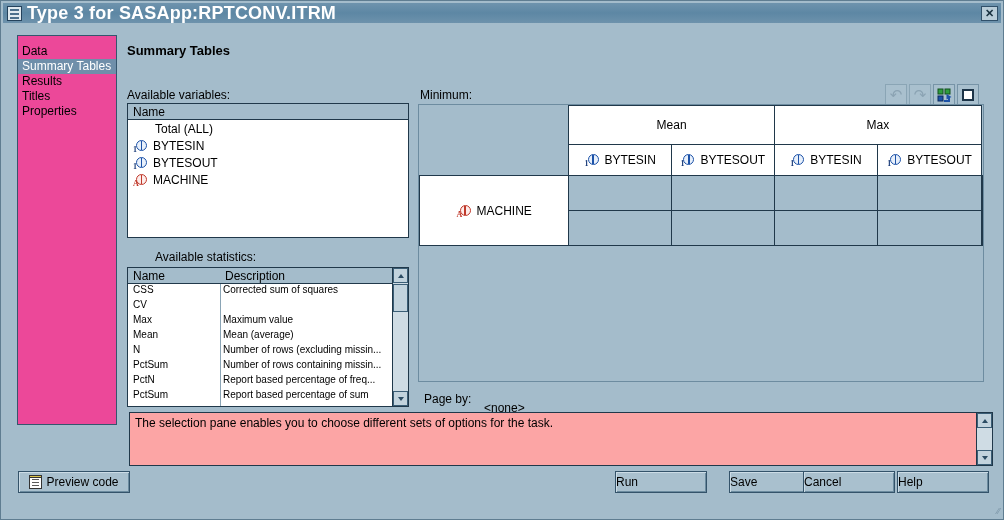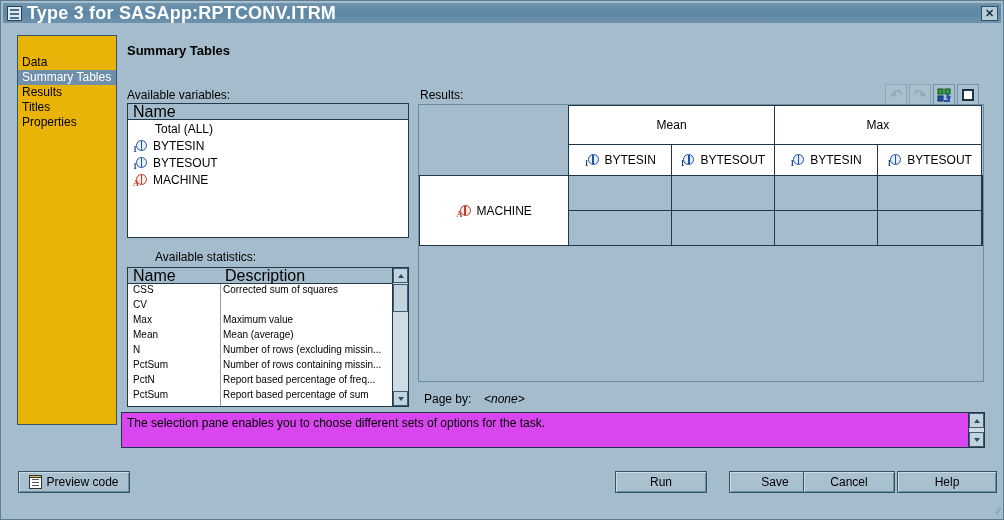--- a/index.html
+++ b/index.html
@@ -60,24 +60,24 @@
     box-sizing: border-box;
     font-size: 11px; font-weight: bold;
     line-height: 13px; text-align: center;
     color: #17303f; cursor: pointer;
     font-family: "Liberation Sans", sans-serif;
   }
   
   .navpane {
     position: absolute; left: 16px; top: 34px;
     width: 100px; height: 390px;
-    background: #eab308;
+    background: #ec4899;
     border: 1px solid #35566e;
     box-sizing: border-box;
-    padding-top: 19px;
+    padding-top: 8px;
   }
   .nav-item {
     font-size: 12px; line-height: 15px;
     padding: 0 3px 0 4px;
     white-space: nowrap; cursor: default;
   }
   .nav-item.selected {
     background: #6f8faa; color: #ffffff;
   }
   
@@ -86,39 +86,39 @@
     font-size: 13px; font-weight: bold;
   }
   .lbl {
     position: absolute;
     font-size: 12px; white-space: nowrap;
   }
   .lbl-avail-vars { left: 126px; top: 87px; }
   .lbl-avail-stats { left: 126px; top: 249px; margin-left: 28px; }
   .lbl-preview { left: 419px; top: 87px; }
   .lbl-pageby { left: 423px; top: 391px; }
-  .val-pageby { left: 483px; top: 391px; font-style: italic; }
+  .val-pageby { left: 483px; top: 400px; }
 
   
   .varbox {
     position: absolute; left: 126px; top: 102px;
     width: 282px; height: 135px;
     background: #ffffff;
     border: 1px solid #20384a;
     box-sizing: border-box;
   }
   .col-header {
     height: 16px;
     background: #a4bccb;
     border-bottom: 1px solid #20384a;
     display: flex; align-items: center;
     box-sizing: border-box;
   }
   .col-header .ch {
-    font-size: 16px; padding-left: 5px;
+    font-size: 12px; padding-left: 5px;
     box-sizing: border-box; overflow: hidden;
     white-space: nowrap;
   }
   .var-row {
     height: 17px; display: flex; align-items: center;
     padding-left: 5px; font-size: 12px; white-space: nowrap;
     cursor: default;
   }
   .var-row .vname { margin-left: 4px; }
   .var-row.no-icon .vname { margin-left: 22px; }
@@ -245,48 +245,48 @@
   .ptable td.sub { background: #ffffff; height: 30px; }
   .ptable td.stub-corner { background: #a4bccb; border: none; }
   .ptable td.rowhdr { background: #ffffff; }
   .ptable td.cell { background: #a4bccb; height: 34px; }
   .ptable .cellwrap {
     display: flex; align-items: center; justify-content: center;
     gap: 4px; white-space: nowrap;
   }
   
   .helpbox {
-    position: absolute; left: 120px; top: 411px;
-    width: 864px; height: 36px;
-    background: #d946ef;
+    position: absolute; left: 128px; top: 411px;
+    width: 864px; height: 54px;
+    background: #fca5a5;
     border: 1px solid #20384a;
     box-sizing: border-box;
   }
   .helptext {
     padding: 3px 5px; font-size: 12px; line-height: 14px;
   }
   
   .btn {
     position: absolute;
     background: #a9c0ce;
     border: 1px solid #34536a;
     box-sizing: border-box;
     font-family: "Liberation Sans", sans-serif;
     font-size: 12px; color: #000;
-    text-align: center; cursor: pointer;
+    text-align: left; cursor: pointer;
     box-shadow: inset 1px 1px 0 #ccdce6, inset -1px -1px 0 #6b8b9f;
   }
   .btn-preview {
     left: 17px; top: 470px; width: 112px; height: 22px;
     display: flex; align-items: center; justify-content: center; gap: 4px;
   }
   .btn-run    { left: 614px; top: 470px; width: 92px; height: 22px; line-height: 20px; }
   .btn-save   { left: 708px; top: 470px; width: 92px; height: 22px; line-height: 20px; margin-left: 20px; }
   .btn-cancel { left: 802px; top: 470px; width: 92px; height: 22px; line-height: 20px; }
-  .btn-help   { left: 896px; top: 470px; width: 100px; height: 22px; line-height: 20px; }
+  .btn-help   { left: 896px; top: 470px; width: 92px; height: 22px; line-height: 20px; }
   .note-icon {
     width: 13px; height: 14px; position: relative; flex: none;
     background: #ffffff; border: 1px solid #333; box-sizing: border-box;
   }
   .note-icon:before {
     content: ""; position: absolute; left: 2px; top: 3px; right: 2px; height: 1px;
     background: #5a5a5a;
     box-shadow: 0 3px 0 0 #5a5a5a, 0 6px 0 0 #5a5a5a;
   }
   .note-icon:after {
@@ -396,21 +396,21 @@
       <div class="sb-btn">
           <span class="sb-arrow up"></span>
         </div>
       <div class="sb-thumb"></div>
       <div class="sb-btn down">
           <span class="sb-arrow dn"></span>
         </div>
     </div>
   </div>
 
-  <div class="lbl lbl-preview">Results:</div>
+  <div class="lbl lbl-preview">Minimum:</div>
   <div class="toolbar">
     <div class="tb-btn flat">
       <span class="ic-undo">↶</span>
     </div>
     <div class="tb-btn flat">
       <span class="ic-redo">↷</span>
     </div>
     <div class="tb-btn">
       <svg class="ic-swap" viewBox="0 0 15 15">
         <rect x="1" y="1" width="5" height="5" fill="#2e9e3e" stroke="#14501f"></rect>

